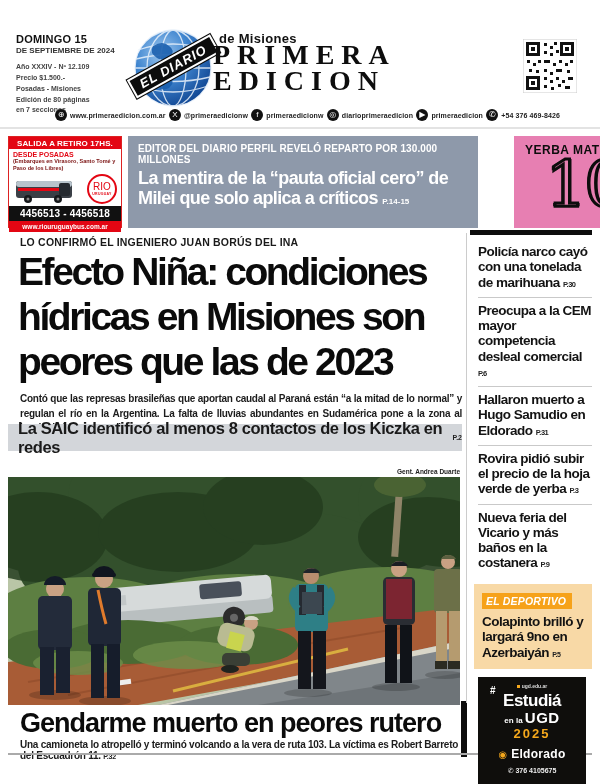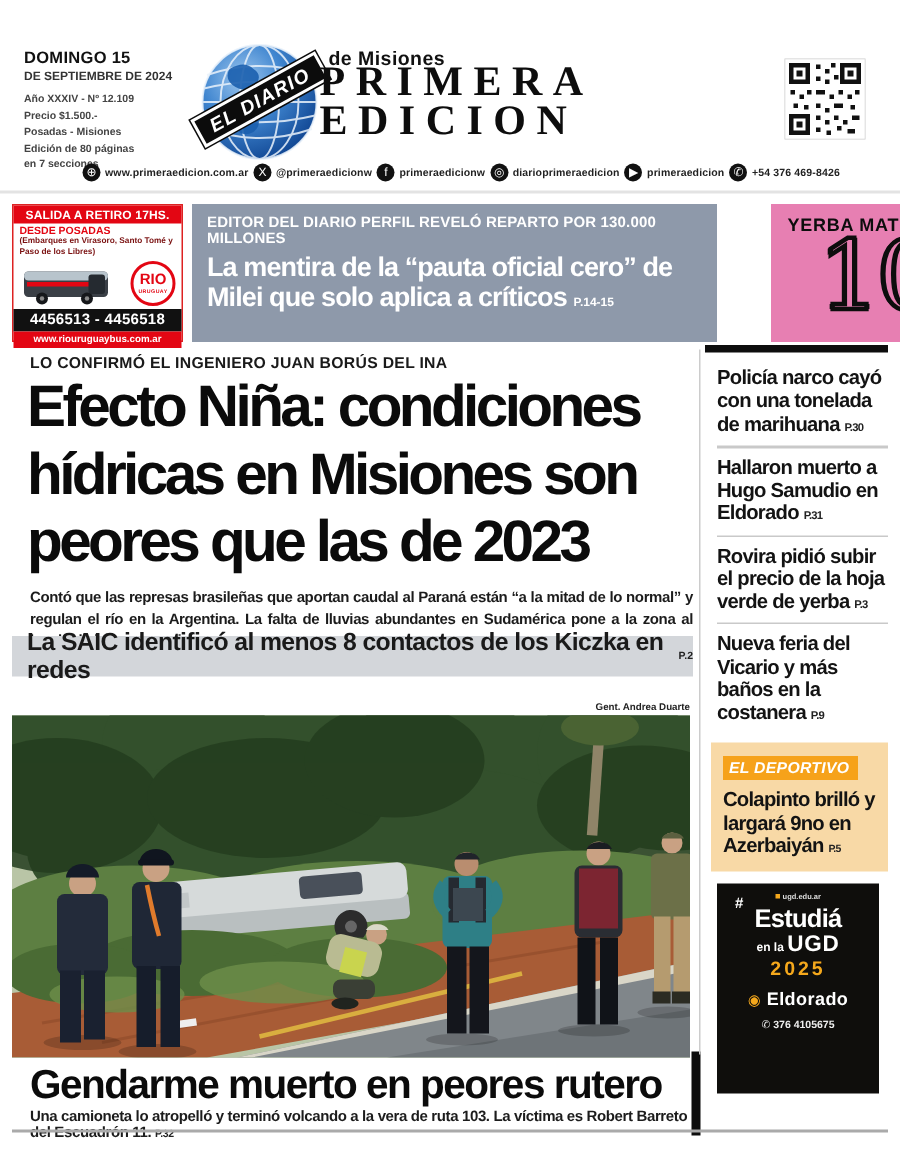--- a/index.html
+++ b/index.html
@@ -29,21 +29,21 @@
 
   
   .busad { position:absolute; left:8px; top:136px; width:114px; height:92px; border:1px solid #d22; background:#fff; font-weight:900; }
   .busad-top { background:#e30613; color:#fff; font-size:8px; text-align:center; padding:2px 0 1px; letter-spacing:.1px; }
   .busad-desde { color:#e30613; font-size:7px; padding:2px 4px 0; }
   .busad-note { color:#7a1010; font-size:5.5px; padding:0 4px; line-height:1.25; font-weight:700; }
   .busad-mid { position:relative; height:34px; }
   .bus-svg { position:absolute; left:5px; top:3px; }
   .riologo { position:absolute; right:4px; top:2px; width:30px; height:30px; border:2px solid #e30613; border-radius:50%;
     background:#fff; display:flex; flex-direction:column; align-items:center; justify-content:center; }
-  .riologo .r1 { color:#e30613; font-size:10px; font-weight:700; line-height:1; }
+  .riologo .r1 { color:#e30613; font-size:10px; font-weight:400; line-height:1; }
   .riologo .r2 { color:#e30613; font-size:3.5px; font-weight:900; letter-spacing:.3px; }
   .busad-phones { background:#111; color:#fff; font-size:10px; text-align:center; padding:2px 0; letter-spacing:.2px; }
   .busad-web { background:#e30613; color:#fff; font-size:6.5px; text-align:center; padding:2px 0; }
 
   .graybox { position:absolute; left:128px; top:136px; width:350px; height:92px; background:#8e99aa; color:#fff; padding:7px 10px 0; }
   .graybox .kick { font-size:10px; font-weight:700; letter-spacing:.1px; }
   .graybox .head { margin-top:3px; font-size:18px; font-weight:900; line-height:1.12; letter-spacing:-.6px; }
   .graybox .pg { font-size:8px; font-weight:900; letter-spacing:0; }
 
   .pinkbox { position:absolute; left:514px; top:136px; width:105px; height:92px; background:#e77fb2; text-align:center; overflow:hidden; }
@@ -388,20 +388,22 @@
   <div class="hr-bottom"></div>
 
   <div class="vline"></div>
   <div class="sidebar">
     <div class="sb-topbar"></div>
 
     <div class="sb-item"><span>Policía narco cayó con una tonelada de marihuana</span>
       <span class="pg-sm">P.30</span></div>
     <div class="sb-sep"></div>
 
+    <div class="sb-item"><span>Preocupa a la CEM mayor competencia desleal comercial</span>
+      <span class="pg-sm">P.6</span></div>
     <div class="sb-sep"></div>
 
     <div class="sb-item"><span>Hallaron muerto a Hugo Samudio en Eldorado</span>
       <span class="pg-sm">P.31</span></div>
     <div class="sb-sep"></div>
 
     <div class="sb-item"><span>Rovira pidió subir el precio de la hoja verde de yerba</span>
       <span class="pg-sm">P.3</span></div>
     <div class="sb-sep"></div>
 

